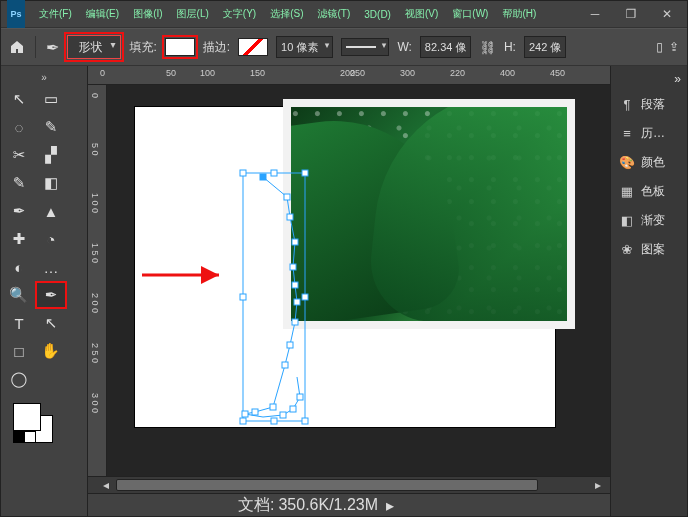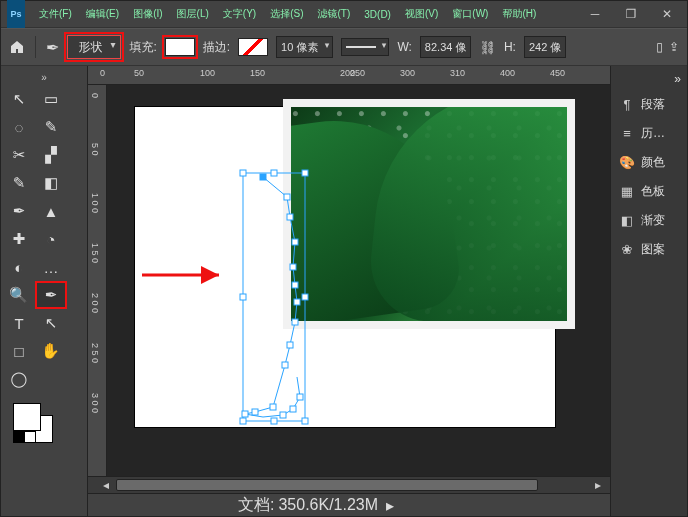--- a/index.html
+++ b/index.html
@@ -195,27 +195,27 @@
     <div class="sw-mini">
             <span></span>
             <span></span>
           </div>
    </div>
   </div>
 
   <div class="canvas-wrap">
    <div class="ruler-h" id="ruler-h">
           <span style="left: 12px;">0</span>
-          <span style="left: 46px;">50</span>
+          <span style="left: 78px;">50</span>
           <span style="left: 112px;">100</span>
           <span style="left: 162px;">150</span>
           <span style="left: 212px; margin-left: 40px;">200</span>
           <span style="left: 262px;">250</span>
           <span style="left: 312px;">300</span>
-          <span style="left: 362px;">310</span>
+          <span style="left: 362px;">220</span>
           <span style="left: 412px;">400</span>
           <span style="left: 462px;">450</span>
         </div>
    <div class="canvas-inner">
     <div class="ruler-v" id="ruler-v">
             <span style="top: 8px;">0</span>
             <span style="top: 58px;">5 0</span>
             <span style="top: 108px;">1 0 0</span>
             <span style="top: 158px;">1 5 0</span>
             <span style="top: 208px;">2 0 0</span>

